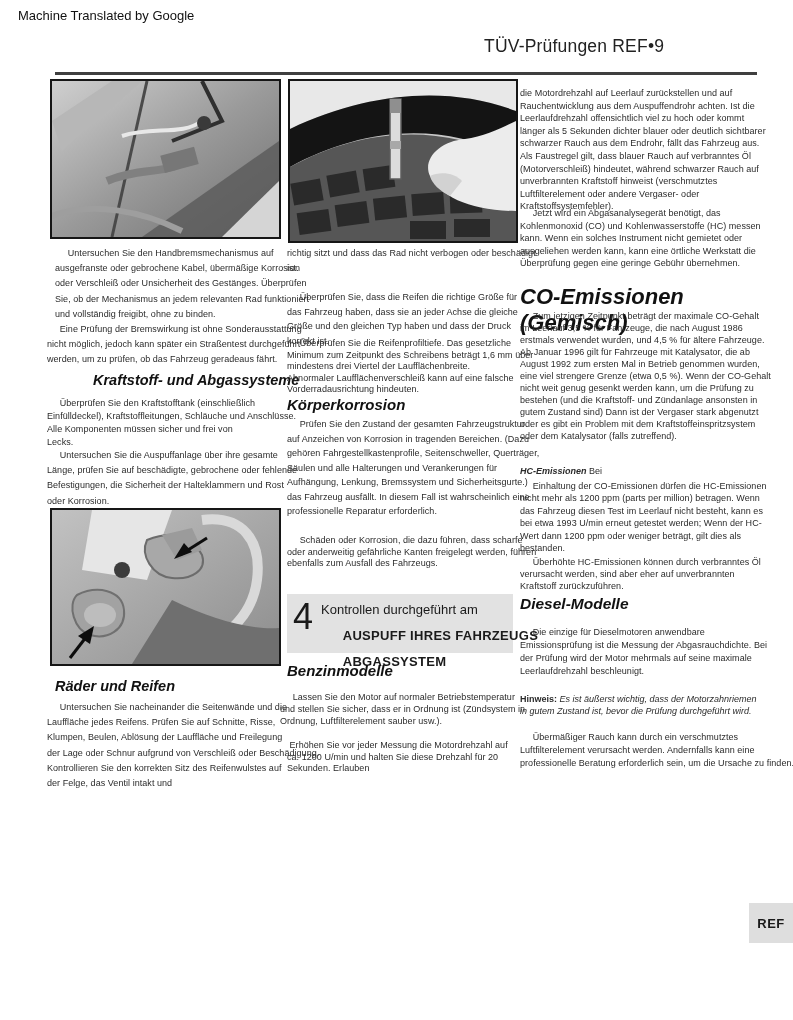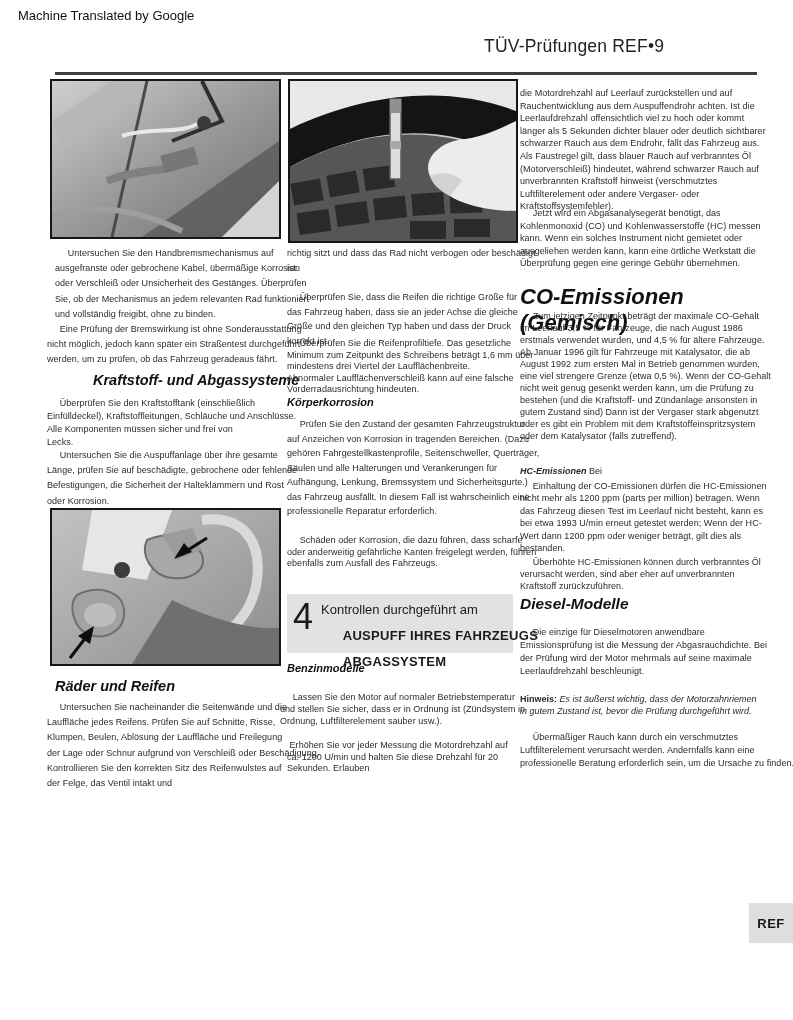--- a/index.html
+++ b/index.html
@@ -6,21 +6,21 @@
   #page{position:relative;width:793px;height:1020px;background:#ffffff;overflow:hidden;
         font-family:"Liberation Sans",sans-serif;color:#222;}
   .abs{position:absolute;}
   .lines{white-space:pre;font-size:9px;line-height:15.2px;color:#2b2b2b;letter-spacing:0.05px;}
   .tight{line-height:12.6px;}
   .mt-note{font-size:13px;color:#111;}
   .page-title{font-size:17.5px;color:#222;letter-spacing:0.2px;}
   .rule{background:#3f3f3f;height:3px;}
   h2{margin:0;font-style:italic;font-weight:bold;color:#111;}
   .h-left{font-size:14.5px;}
-  .h-mid{font-size:11px;}
+  .h-mid{font-size:15px;}
   .h-co{font-size:22px;}
   .h-diesel{font-size:15.5px;}
   .photo{border:2px solid #161616;box-sizing:border-box;background:#bdbdbd;}
   .photo svg{display:block;}
   .graybox{background:#e2e2e2;box-sizing:border-box;padding:6px 8px 6px 6px;display:flex;align-items:flex-start;}
   .graybox .num{font-size:36px;line-height:34px;font-weight:normal;color:#1a1a1a;margin-right:8px;}
   .graybox .boxlines{font-size:13px;line-height:13px;color:#1a1a1a;white-space:pre;padding-top:3px;}
   .boxbold{font-weight:bold;letter-spacing:0.3px;margin-top:20px;}
   .hcline{font-size:9px;color:#2b2b2b;}
   .bi{font-weight:bold;font-style:italic;}

